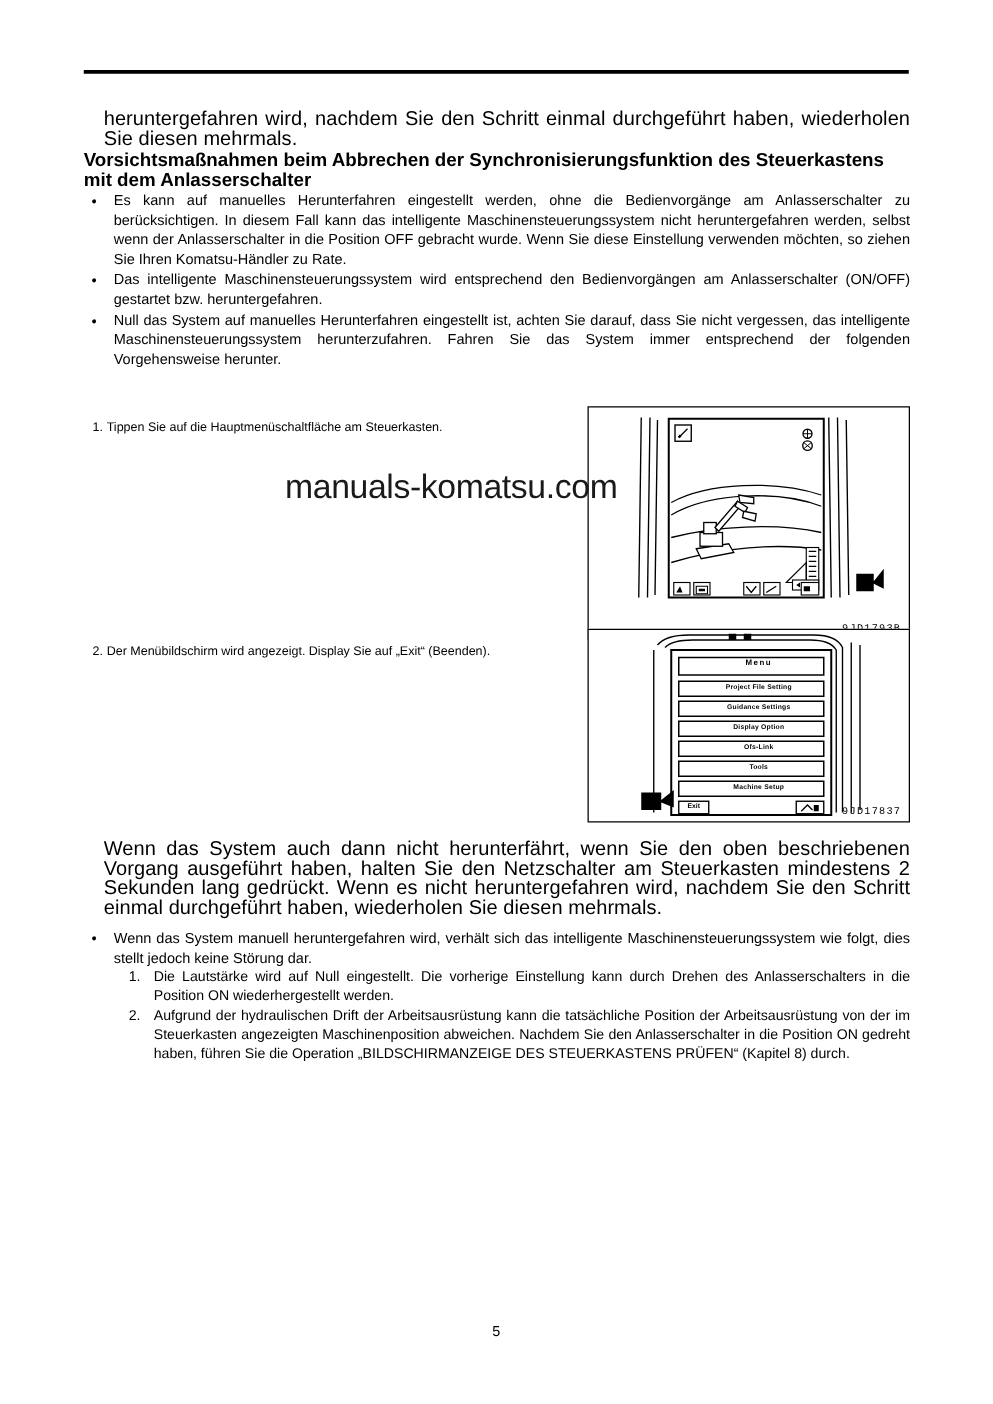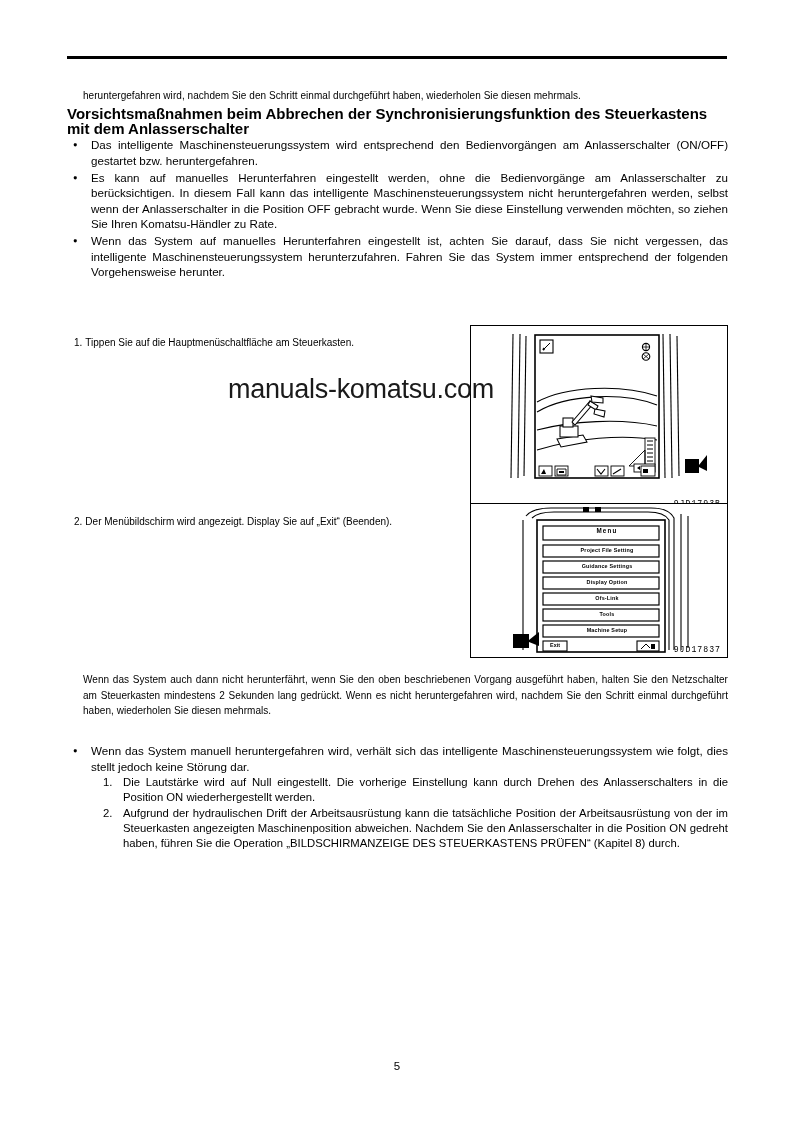--- a/index.html
+++ b/index.html
@@ -34,21 +34,21 @@
   
   .content {
     position: absolute;
     left: 67px;
     top: 88px;
     width: 661px;
   }
 
   p.para {
     margin: 0;
-    font-size: 10px;
+    font-size: 16px;
     line-height: 15.6px;
     text-align: justify;
     text-justify: inter-word;
     letter-spacing: 0.05px;
     padding-left: 16px;
   }
 
   .heading-bold {
     margin: 2px 0 0 0;
     font-size: 15px;
@@ -176,23 +176,23 @@
 <div class="page">
 
   <div class="header-rule"></div>
 
   <div class="content">
     <p class="para">heruntergefahren wird, nachdem Sie den Schritt einmal durchgeführt haben, wiederholen Sie diesen mehrmals.</p>
 
     <div class="heading-bold">Vorsichtsmaßnahmen beim Abbrechen der Synchronisierungsfunktion des Steuerkastens mit dem Anlasserschalter</div>
 
     <ul class="bullets">
+      <li>Es kann auf manuelles Herunterfahren eingestellt werden, ohne die Bedienvorgänge am Anlasserschalter zu berücksichtigen. In diesem Fall kann das intelligente Maschinensteuerungssystem nicht heruntergefahren werden, selbst wenn der Anlasserschalter in die Position OFF gebracht wurde. Wenn Sie diese Einstellung verwenden möchten, so ziehen Sie Ihren Komatsu-Händler zu Rate.</li>
       <li>Das intelligente Maschinensteuerungssystem wird entsprechend den Bedienvorgängen am Anlasserschalter (ON/OFF) gestartet bzw. heruntergefahren.</li>
-      <li>Es kann auf manuelles Herunterfahren eingestellt werden, ohne die Bedienvorgänge am Anlasserschalter zu berücksichtigen. In diesem Fall kann das intelligente Maschinensteuerungssystem nicht heruntergefahren werden, selbst wenn der Anlasserschalter in die Position OFF gebracht wurde. Wenn Sie diese Einstellung verwenden möchten, so ziehen Sie Ihren Komatsu-Händler zu Rate.</li>
-      <li>Wenn das System auf manuelles Herunterfahren eingestellt ist, achten Sie darauf, dass Sie nicht vergessen, das intelligente Maschinensteuerungssystem herunterzufahren. Fahren Sie das System immer entsprechend der folgenden Vorgehensweise herunter.</li>
+      <li>Null das System auf manuelles Herunterfahren eingestellt ist, achten Sie darauf, dass Sie nicht vergessen, das intelligente Maschinensteuerungssystem herunterzufahren. Fahren Sie das System immer entsprechend der folgenden Vorgehensweise herunter.</li>
     </ul>
   </div>
 
   <div class="step-row" style="top:319px;">
     <div class="step-text">
       <span class="stepnum">1.</span><span>Tippen Sie auf die Hauptmenüschaltfläche am Steuerkasten.</span>
     </div>
   </div>
 
   <div class="figure-box" style="left:470px; top:325px; width:258px; height:187px;">

